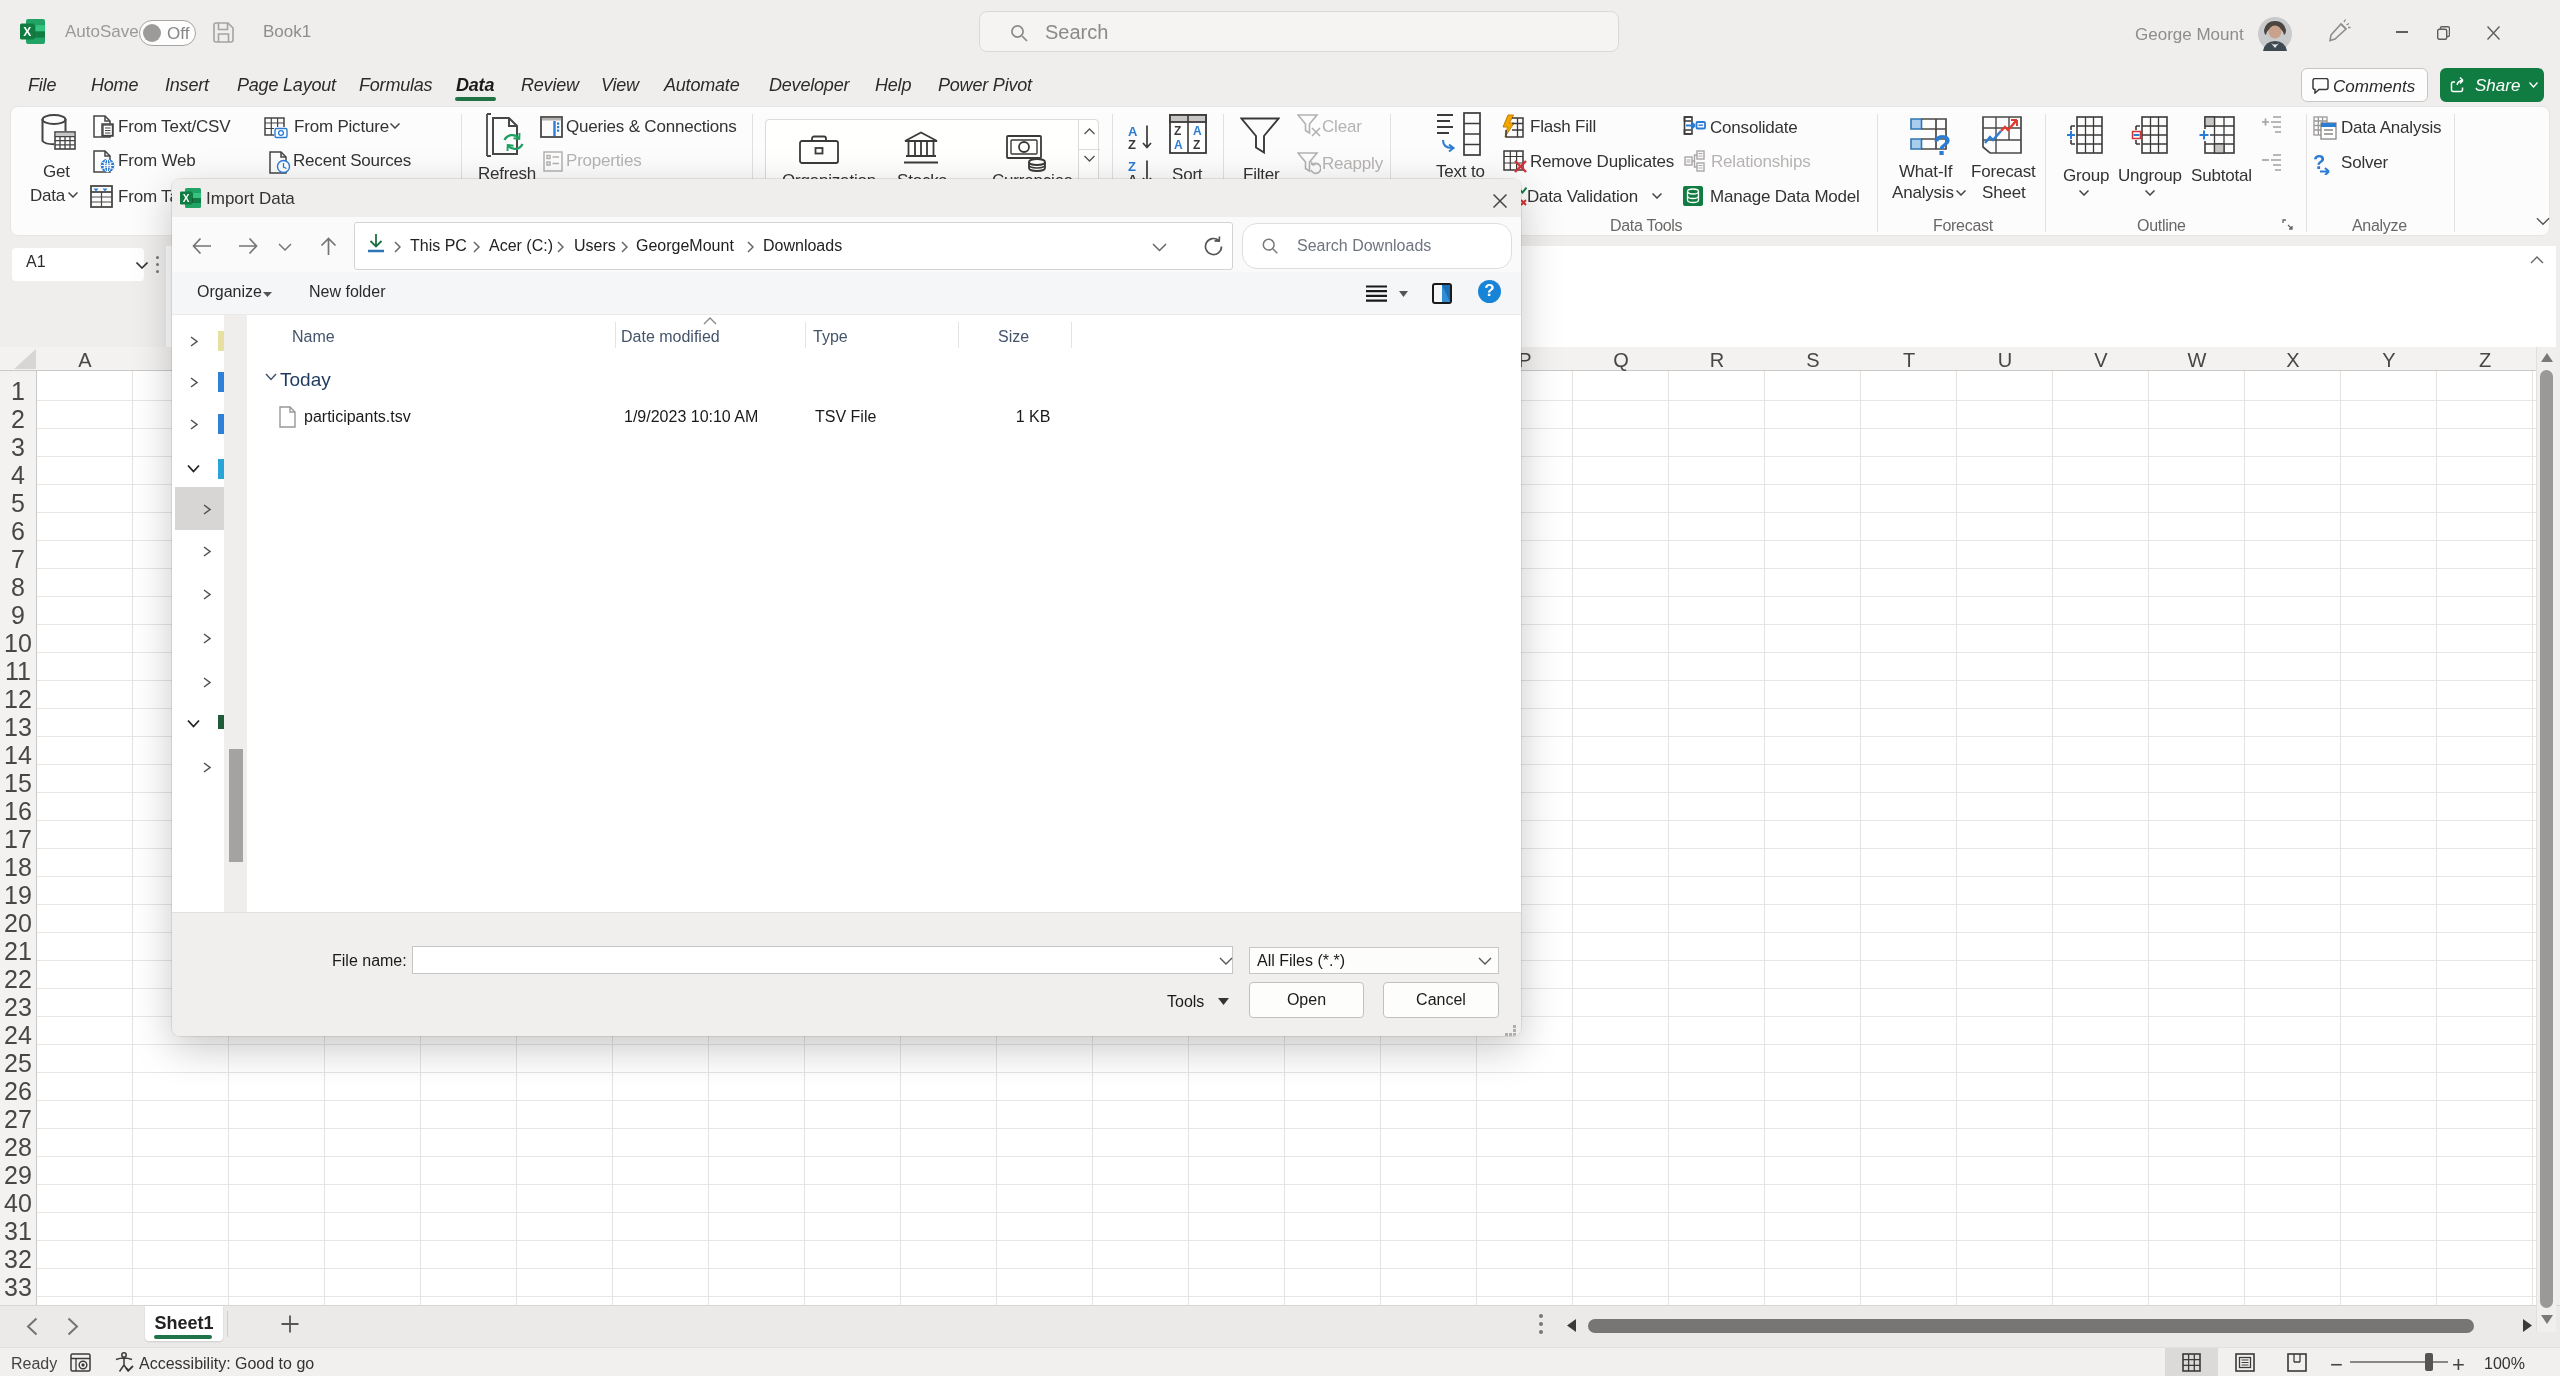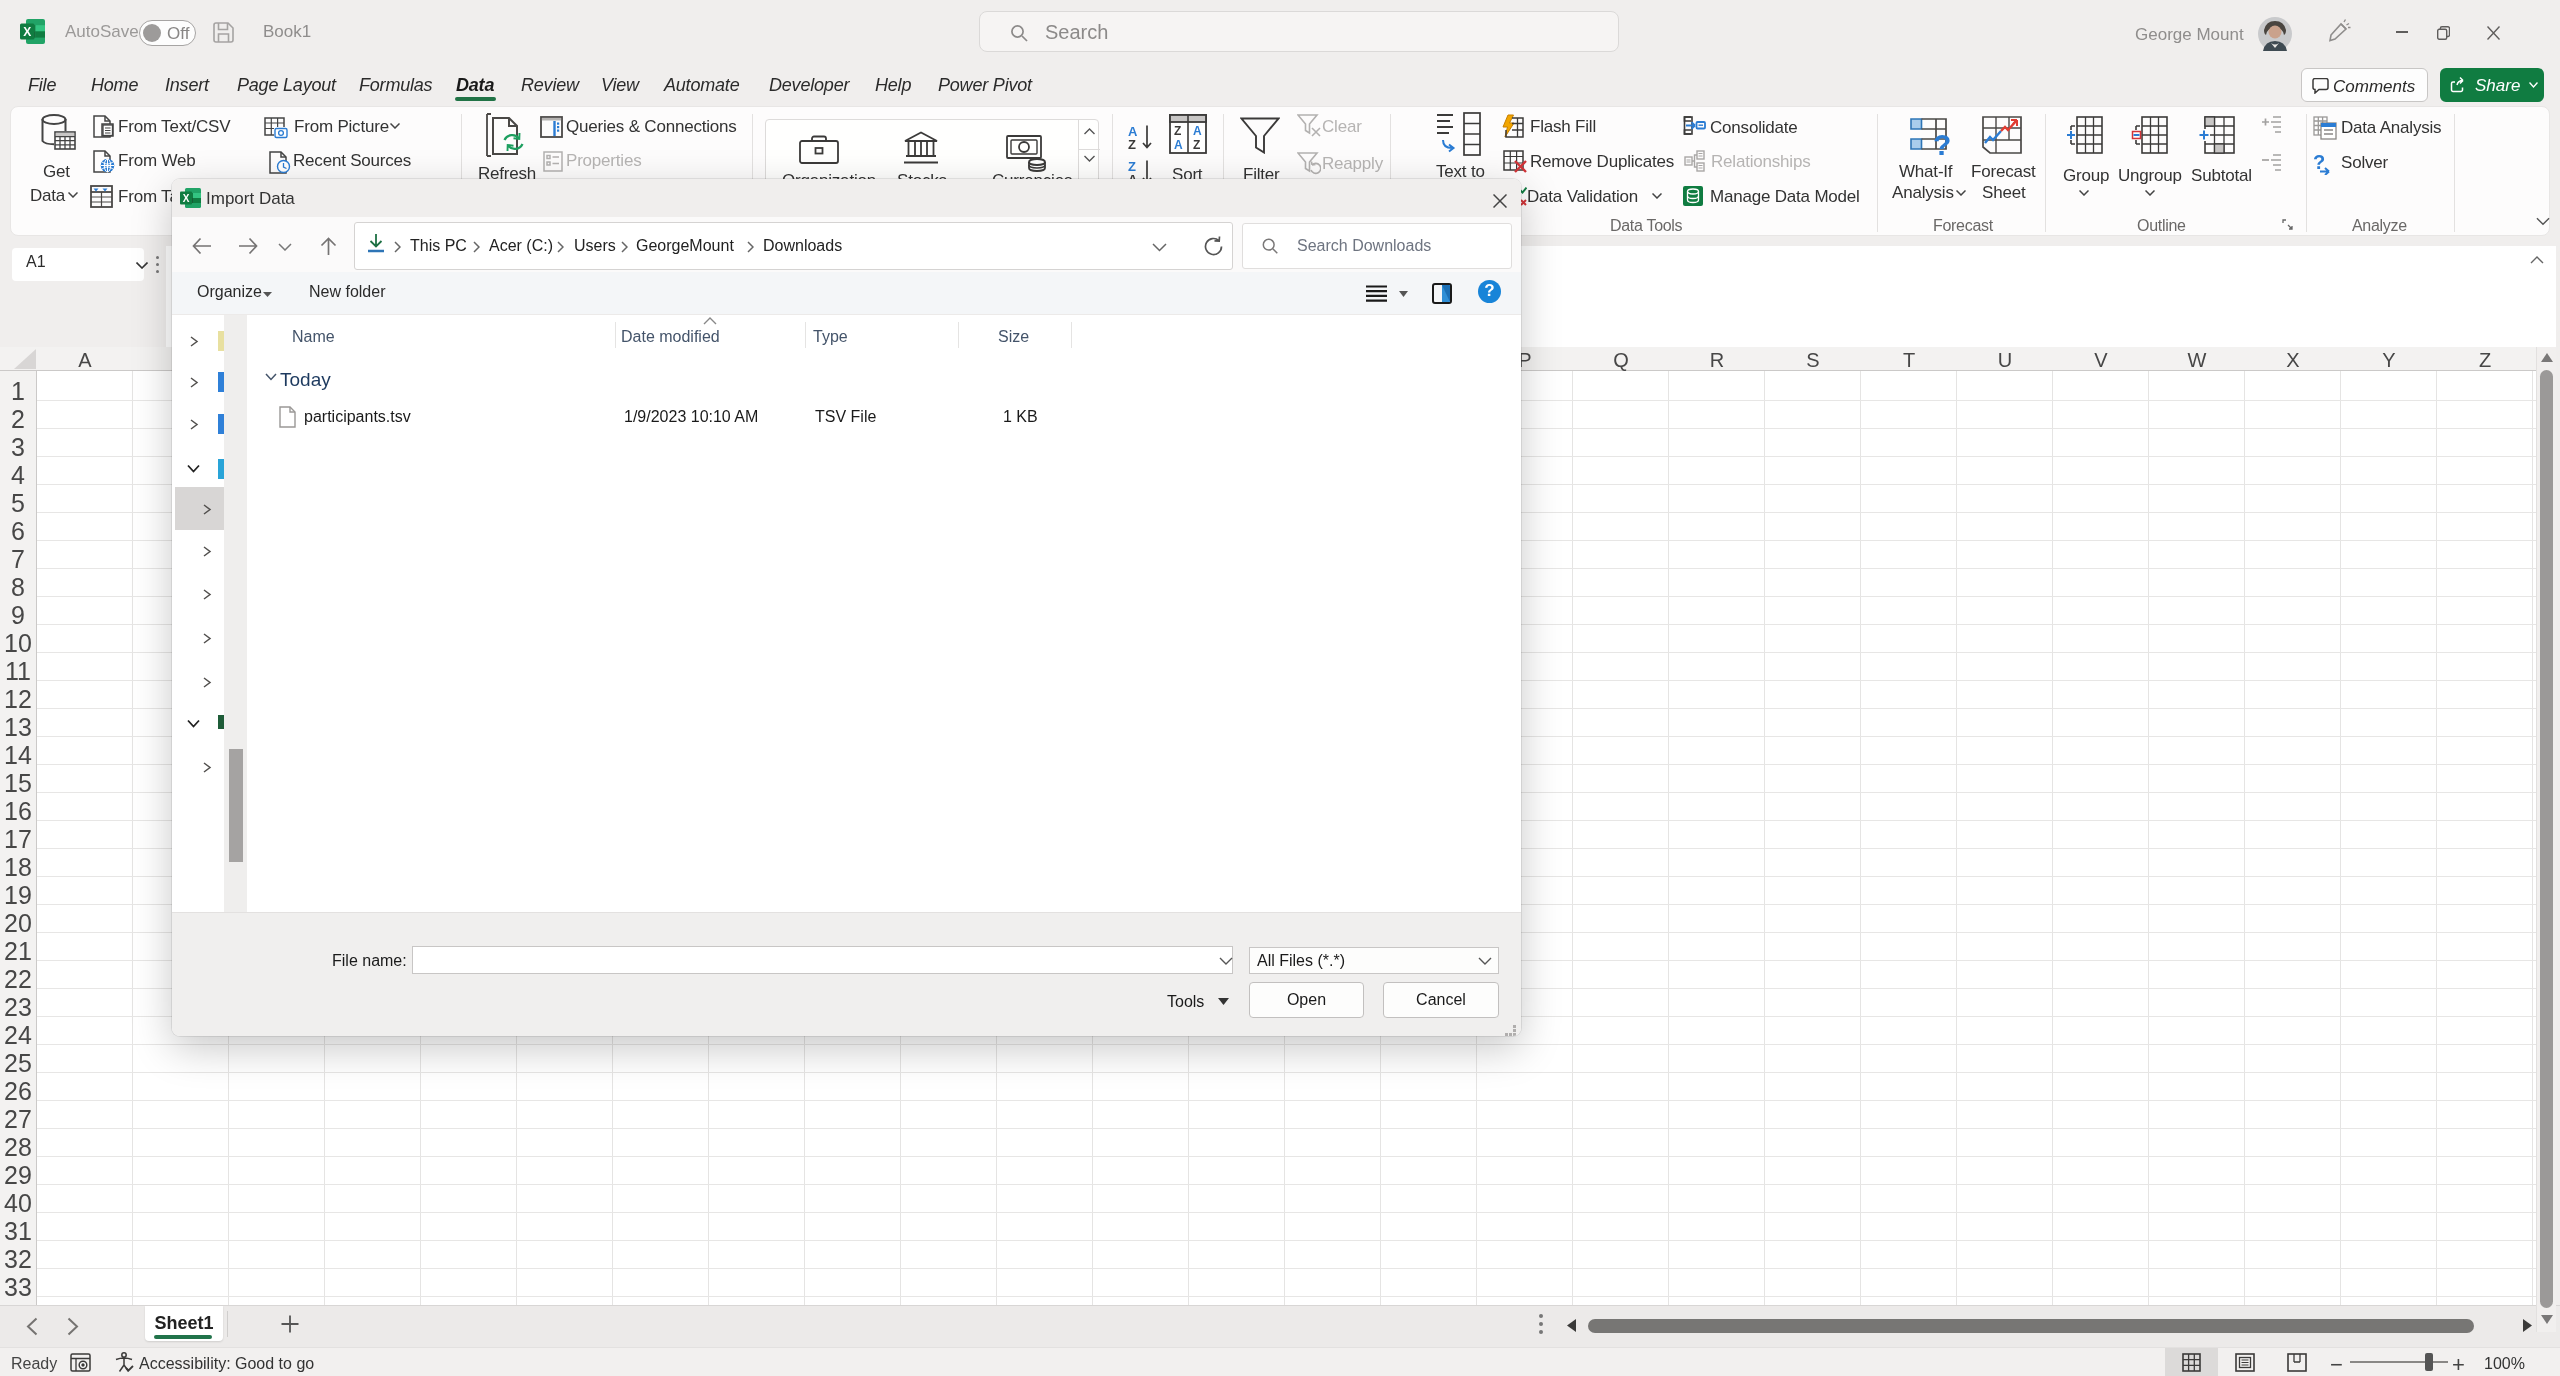--- a/index.html
+++ b/index.html
@@ -760,21 +760,21 @@
         </svg>
       <div class="d-abs" style="left:408px;top:14px;font-size:16px;color:#222">Downloads</div>
       <svg class="d-abs" style="left:797px;top:20px" width="15" height="9" viewBox="0 0 15 9" fill="none" stroke="#666" stroke-width="1.5">
           <path d="M1 1 L7.5 7.5 L14 1"></path>
         </svg>
       <svg class="d-abs" style="left:848px;top:13px" width="21" height="21" viewBox="0 0 21 21" fill="none" stroke="#555" stroke-width="1.7">
         <path d="M18.5 10.5 a8 8 0 1 1 -2.6 -5.9 M16.5 0.5 L16.2 5.2 L11.5 4.8"></path>
       </svg>
     </div>
 
-    <div class="d-abs" style="left:1070px;top:6px;width:270px;height:46px;background:#fff;border:1px solid #e0dedd;border-radius:3px">
+    <div class="d-abs" style="left:1070px;top:6px;width:270px;height:46px;background:#fff;border:1px solid #e0dedd;border-radius:15px">
       <svg class="d-abs" style="left:19px;top:14px" width="16" height="16" viewBox="0 0 16 16" fill="none" stroke="#7a7878" stroke-width="1.5">
         <circle cx="6.7" cy="6.7" r="5.4"></circle>
           <path d="M10.8 10.8 L15.3 15.3"></path>
       </svg>
       <div class="d-abs" style="left:54px;top:13px;font-size:16px;color:#6e7480">Search Downloads</div>
     </div>
   </div>
 
   <div class="d-abs" style="left:0;top:93px;width:1349px;height:43px;background:#f4f6f8;border-bottom:1px solid #eceae9">
     <div class="d-abs" style="left:25px;top:11px;font-size:16px;color:#2b2b2b">Organize</div>
@@ -863,21 +863,21 @@
       </svg>
     <div class="d-abs" style="left:108px;top:54px;font-size:19px;color:#1d3a5f">Today</div>
 
     <svg class="d-abs" style="left:107px;top:91px" width="17" height="22" viewBox="0 0 17 22" fill="none" stroke="#9a9896" stroke-width="1.4">
       <path d="M1 1 H11 L16 6 V21 H1 Z" fill="#fff"></path>
         <path d="M11 1 V6 H16"></path>
     </svg>
     <div class="d-abs" style="left:132px;top:93px;font-size:16px;color:#1a1a1a">participants.tsv</div>
     <div class="d-abs" style="left:452px;top:93px;font-size:16px;color:#1a1a1a">1/9/2023 10:10 AM</div>
     <div class="d-abs" style="left:643px;top:93px;font-size:16px;color:#1a1a1a">TSV File</div>
-    <div class="d-abs" style="left:831px;top:93px;width:60px;text-align:left;font-size:16px;color:#1a1a1a">1 KB</div>
+    <div class="d-abs" style="left:831px;top:93px;width:60px;text-align:center;font-size:16px;color:#1a1a1a">1 KB</div>
   </div>
 
   <div class="d-abs" style="left:0;top:733px;width:1349px;height:124px;background:#f0efee;border-top:1px solid #e3e1e0">
     <div class="d-abs" style="left:160px;top:39px;font-size:16px;color:#1a1a1a">File name:</div>
     <div class="d-abs" style="left:240px;top:33px;width:821px;height:28px;background:#fff;border:1px solid #c8c6c5">
       <svg class="d-abs" style="left:806px;top:10px" width="14" height="8" viewBox="0 0 14 8" fill="none" stroke="#555" stroke-width="1.4">
           <path d="M1 1 L7 7 L13 1"></path>
         </svg>
     </div>
     <div class="d-abs" style="left:1077px;top:34px;width:250px;height:27px;background:#fdfdfc;border:1px solid #c8c6c5">

